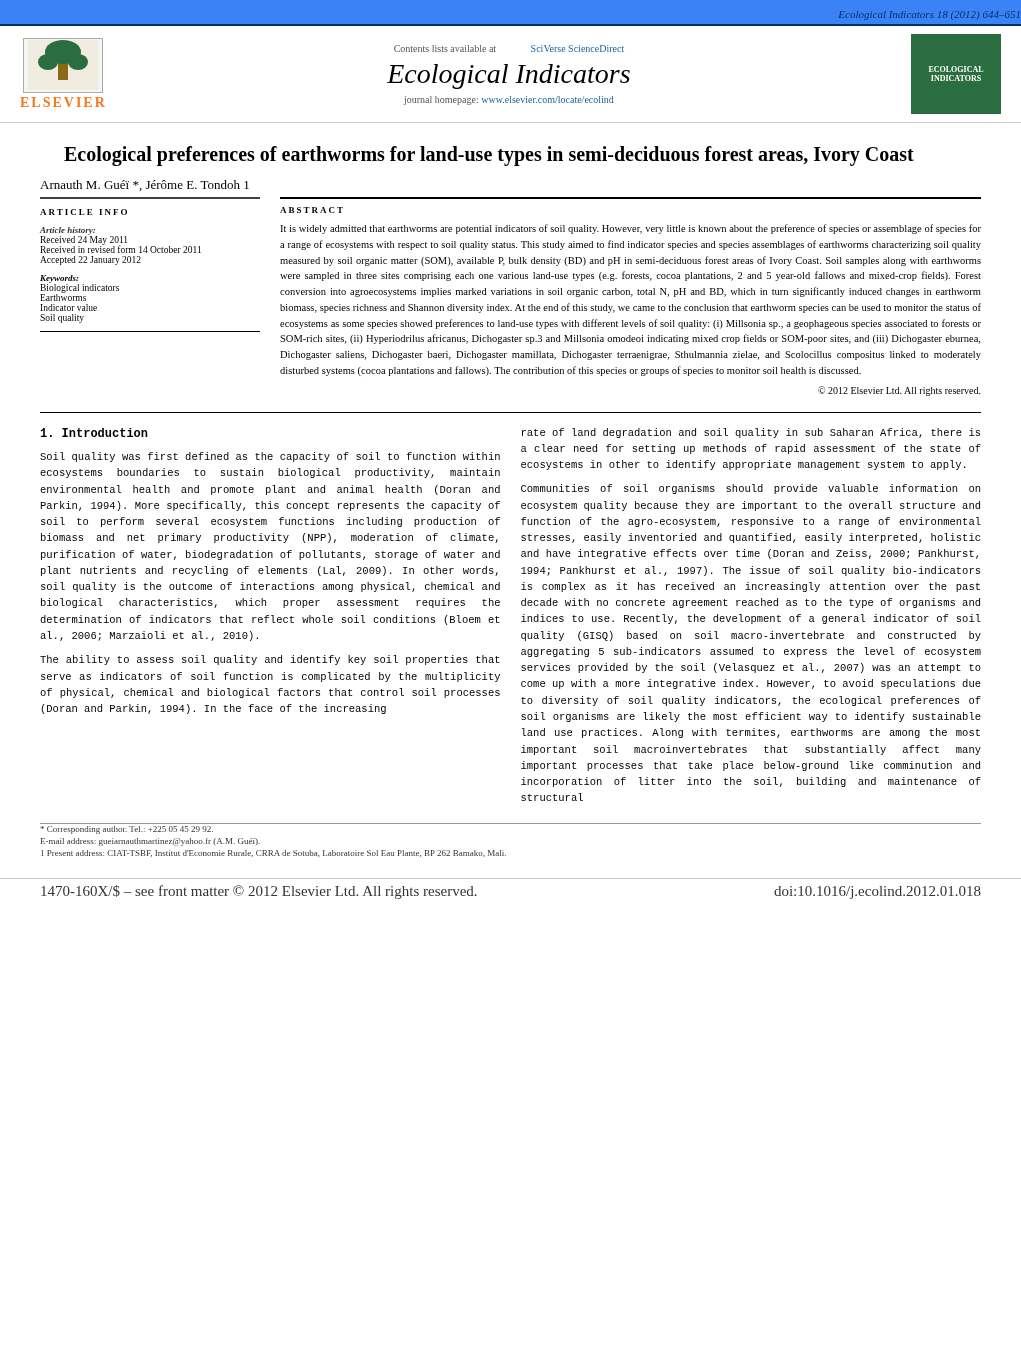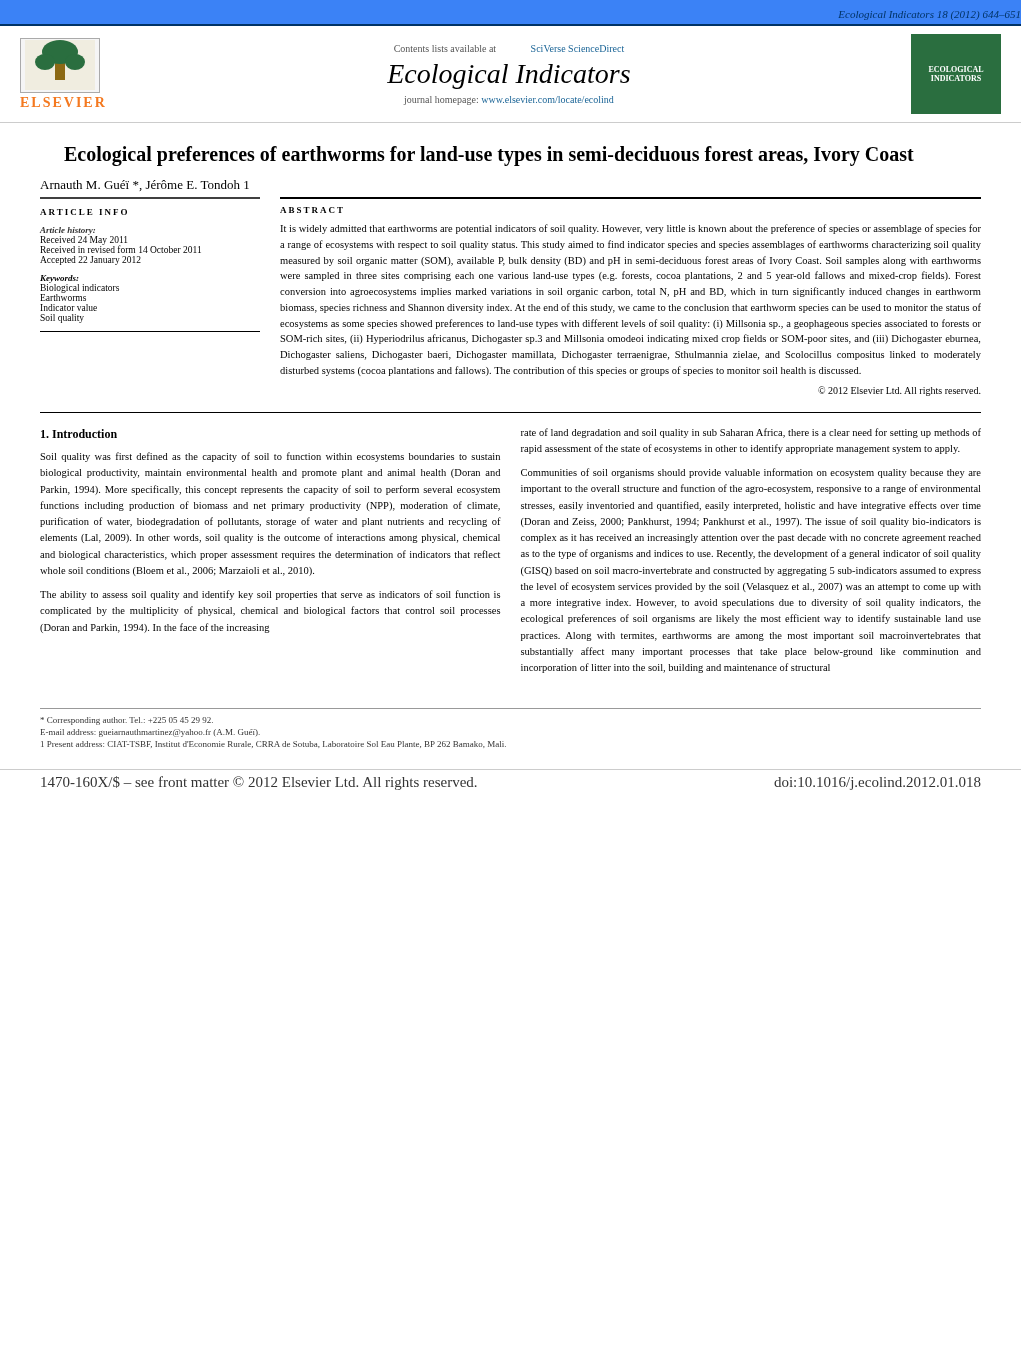--- a/index.html
+++ b/index.html
@@ -29,21 +29,21 @@
     .elsevier-banner {
       display: flex;
       align-items: center;
       justify-content: space-between;
       padding: 8px 20px;
       border-bottom: 1px solid #ccc;
     }
     .elsevier-logo {
       display: flex;
       flex-direction: column;
-      align-items: flex-start;
+      align-items: center;
     }
     .elsevier-logo .logo-graphic {
       width: 80px;
       height: 55px;
       border: 1px solid #aaa;
       display: flex;
       align-items: center;
       justify-content: center;
       font-size: 9px;
       color: #666;
@@ -225,39 +225,39 @@
     .body-two-col {
       display: flex;
       gap: 20px;
     }
     .body-col {
       flex: 1;
       font-size: 10.5px;
       line-height: 1.55;
       text-align: justify;
       color: #000;
+      font-family: Liberation Mono, monospace;
     }
 
     
     .section-heading {
       font-size: 12px;
       font-weight: bold;
       color: #000;
       margin-bottom: 6px;
     }
 
     .body-col p {
       margin-bottom: 8px;
     }
 
     
     .footnotes {
       border-top: 1px solid #999;
-      padding-top: 6px;
-      margin-top: 24px;
+      margin-top: 8px;
       font-size: 9px;
       color: #333;
     }
     .footnotes p {
       margin-bottom: 2px;
     }
 
     
     .bottom-bar {
       font-size: 15px;

